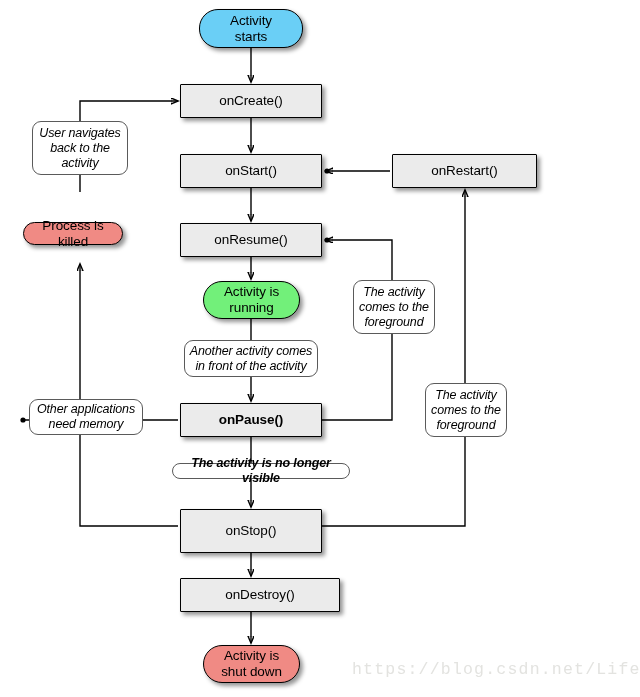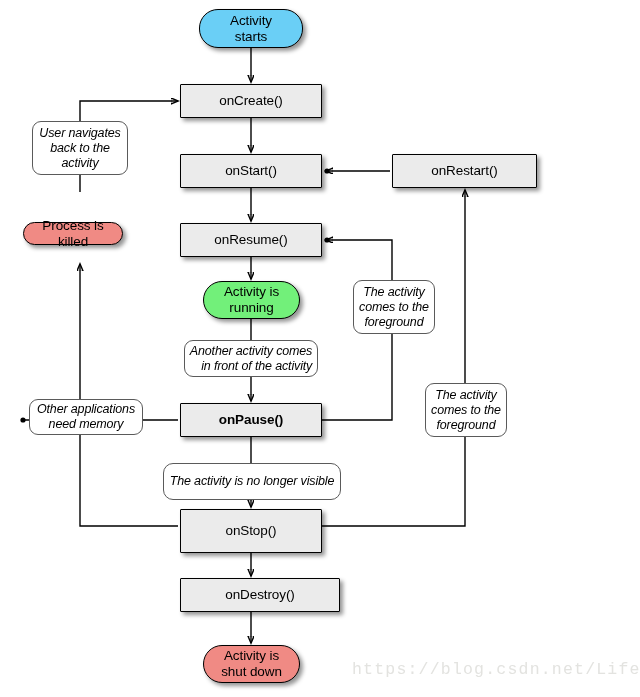--- a/index.html
+++ b/index.html
@@ -177,31 +177,31 @@
   </div>
 
   <div class="label" style="left:32px; top:121px; width:96px; height:54px;">
     <span>User navigates<br>back to the<br>activity</span>
   </div>
 
   <div class="label" style="left:353px; top:280px; width:82px; height:54px;">
     <span>The activity<br>comes to the<br>foreground</span>
   </div>
 
-  <div class="label" style="left:184px; top:340px; width:134px; height:37px;text-align:right;">
+  <div class="label" style="left:184px; top:340px; width:134px; height:37px;">
     <span>Another activity comes<br>in front of the activity</span>
   </div>
 
   <div class="label" style="left:425px; top:383px; width:82px; height:54px;">
     <span>The activity<br>comes to the<br>foreground</span>
   </div>
 
   <div class="label" style="left:29px; top:399px; width:114px; height:36px;">
     <span>Other applications<br>need memory</span>
   </div>
 
-  <div class="label" style="left:163px; top:463px; width:178px; height:37px; border-radius:10px;">
+  <div class="label" style="left:172px; top:463px; width:178px; height:16px; border-radius:10px;font-weight:bold;">
     <span>The activity is no longer visible</span>
   </div>
 
   <div id="watermark" style="left:352px; top:660px;">https://blog.csdn.net/Life_s</div>
 
 </div>
 
 </body></html>

